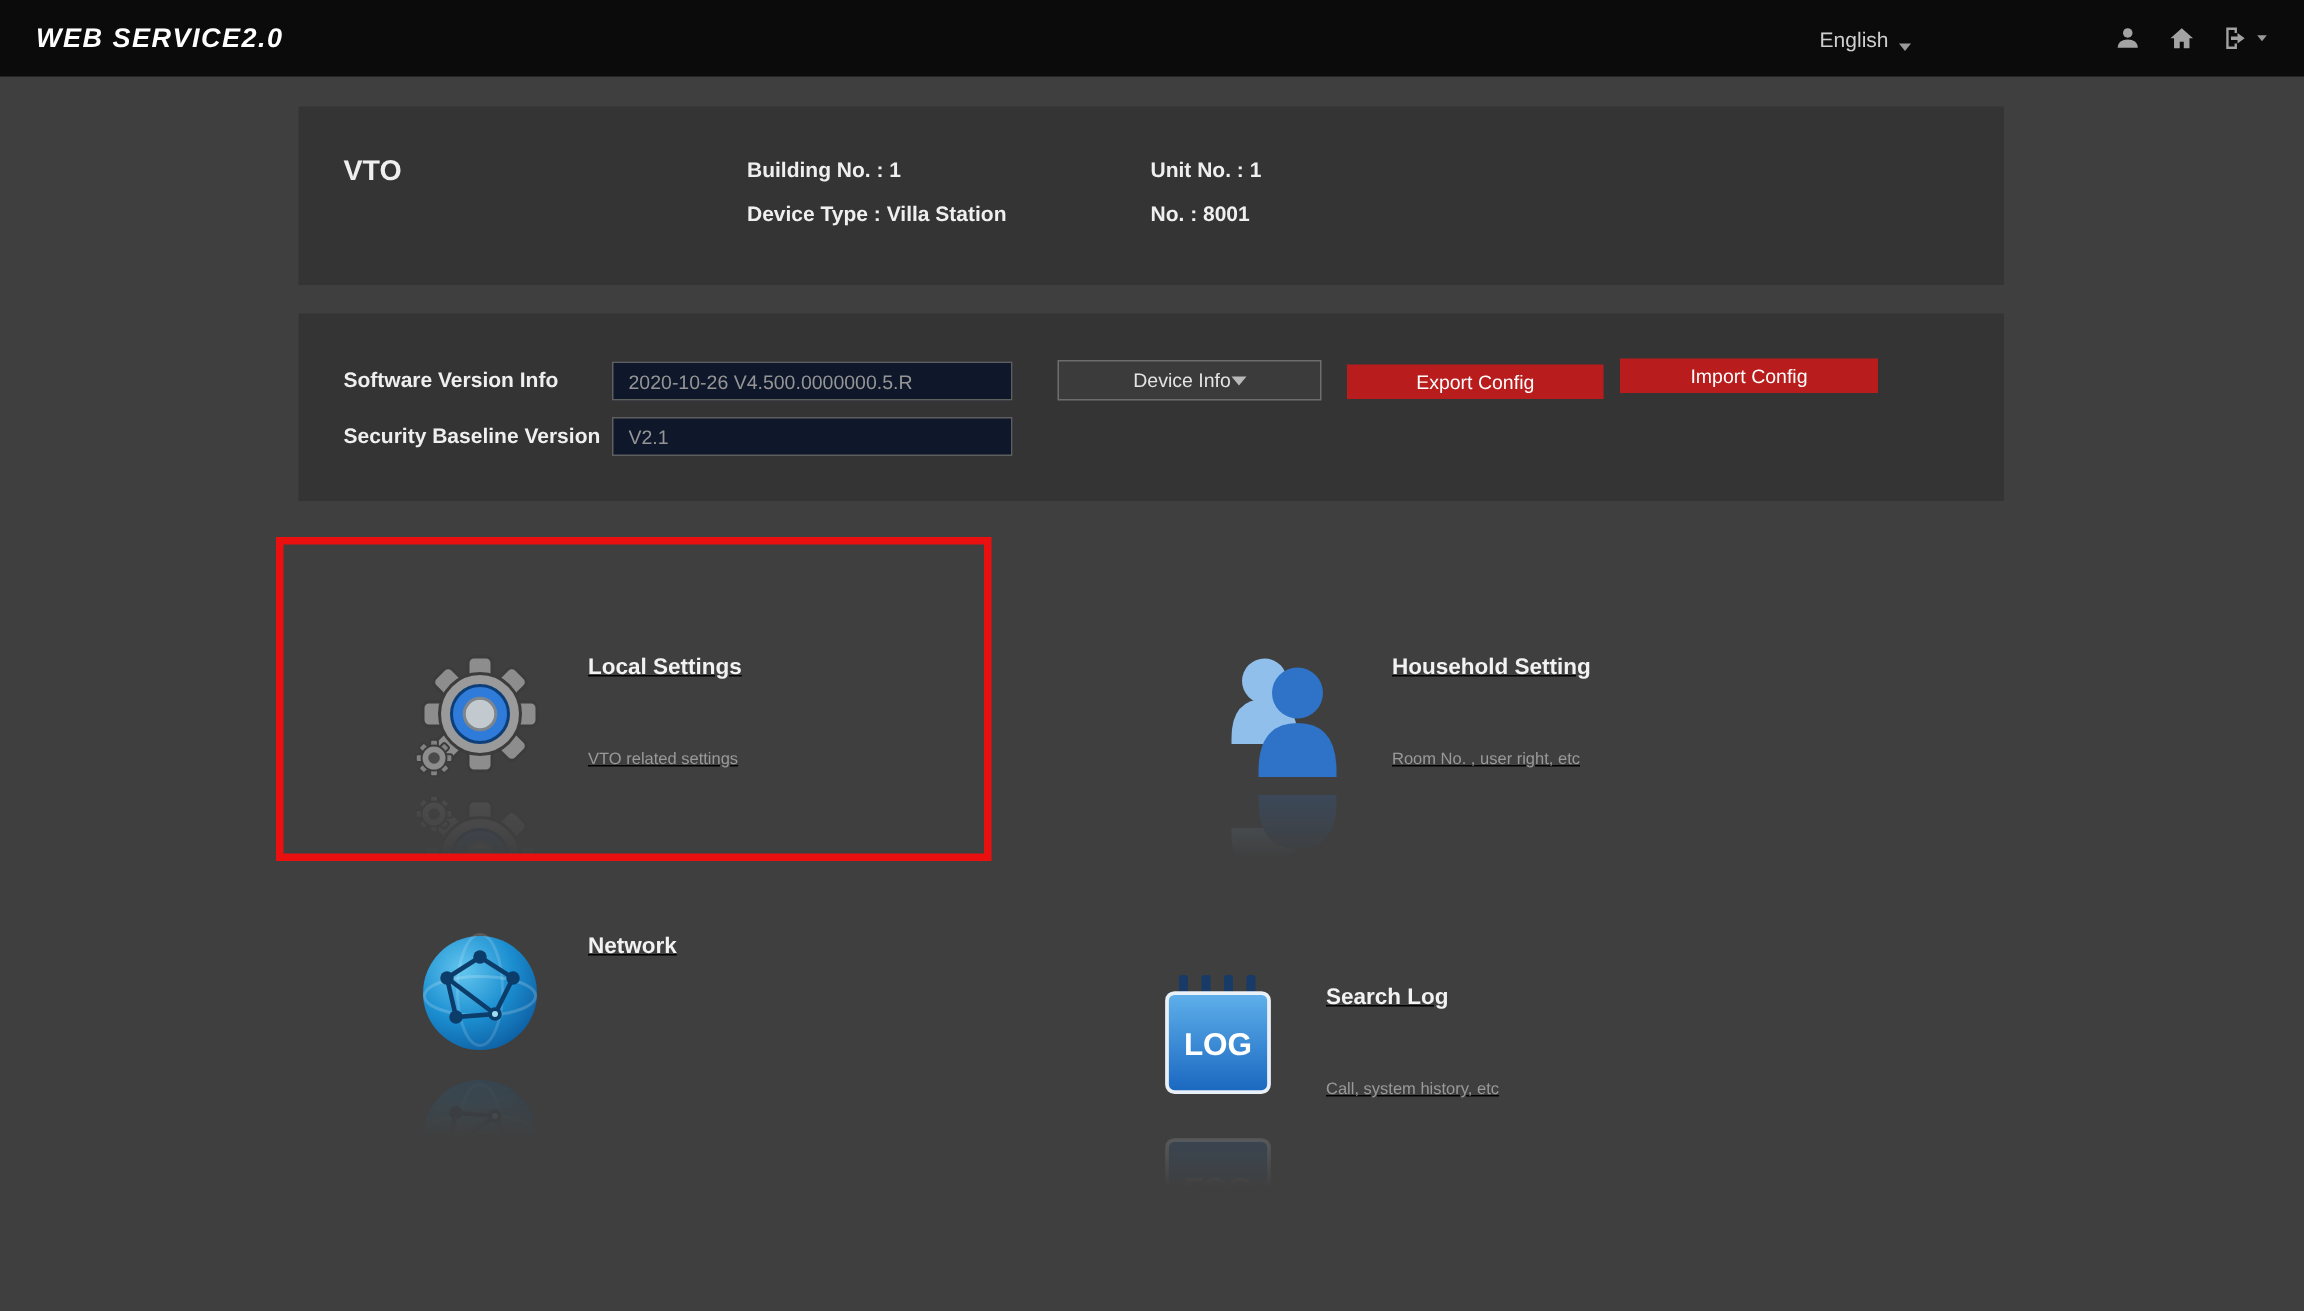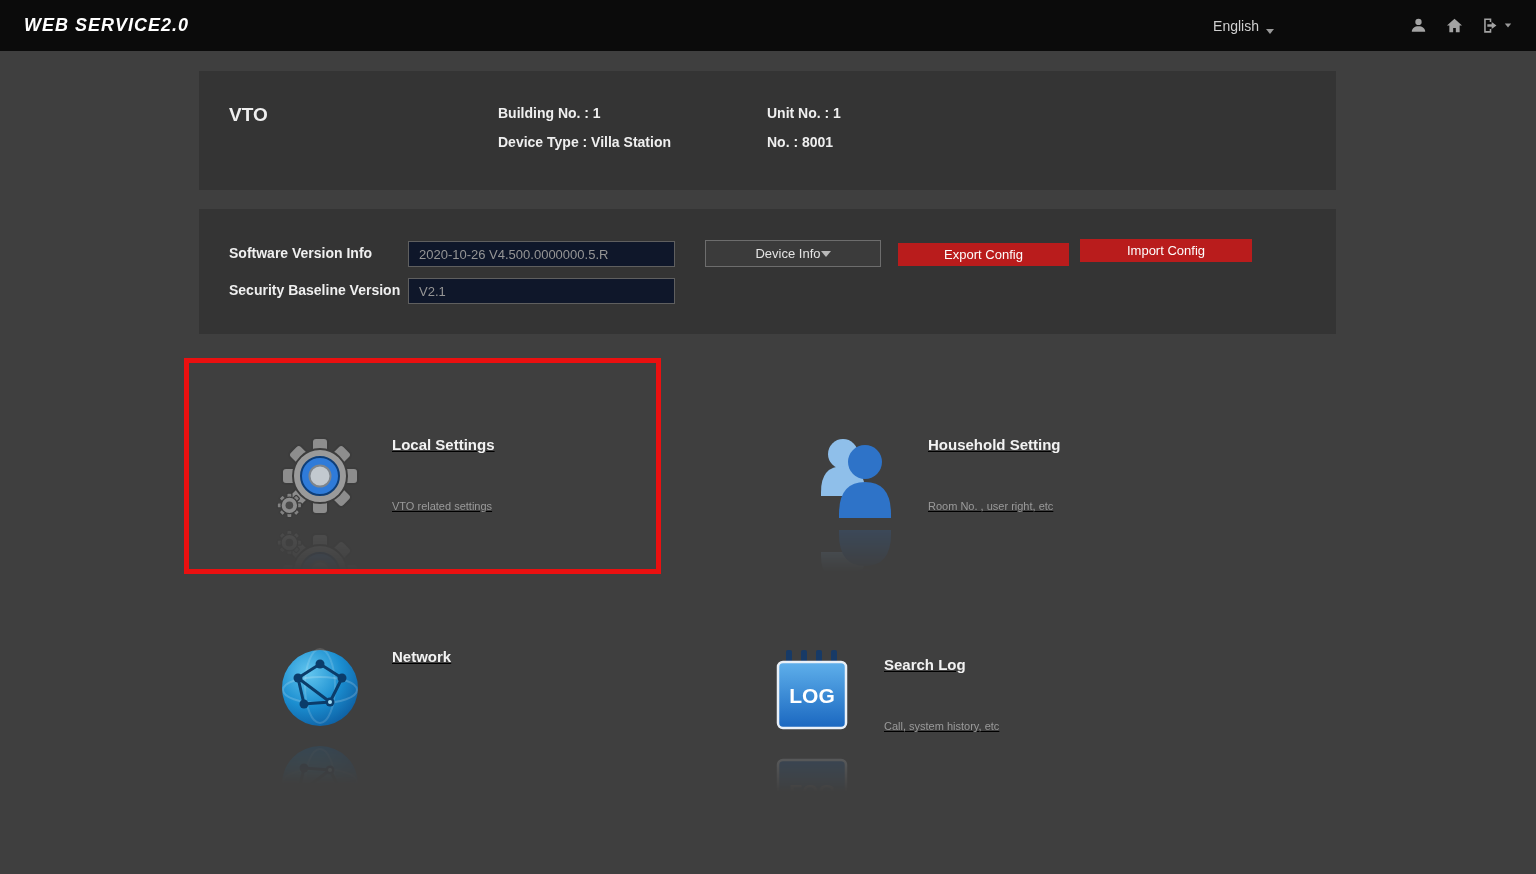--- a/index.html
+++ b/index.html
@@ -46,21 +46,21 @@
 
   .btn { position:absolute; height:23px; background:#b91c1c; color:#fdfdfd; font-size:13px; border:none;
          cursor:pointer; font-family:"Liberation Sans",sans-serif;text-align:center; }
   .btn-export { left:699px; top:34px; width:171px; }
   .btn-import { left:881px; top:30px; width:172px; }
 
   
   .tile { position:absolute; display:flex; align-items:center; gap:24px; cursor:pointer;text-decoration:underline; }
   .tile-local     { left:272px; top:428px; }
   .tile-household { left:808px; top:428px; }
-  .tile-network   { left:272px; top:640px; }
+  .tile-network   { left:272px; top:614px; }
   .tile-log       { left:764px; top:648px; }
   .tile-icon { width:96px; height:96px; position:relative; flex:0 0 96px; }
   .tile-icon > svg { width:96px; height:96px; display:block; }
   .reflection { position:absolute; left:0; top:100%; width:96px; height:96px; transform:scaleY(-1);
                 opacity:.25; pointer-events:none;
                 -webkit-mask-image:linear-gradient(to bottom, rgba(0,0,0,0) 50%, rgba(0,0,0,.85) 100%);
                 mask-image:linear-gradient(to bottom, rgba(0,0,0,0) 50%, rgba(0,0,0,.85) 100%); }
   .reflection svg { width:96px; height:96px; display:block; }
   .tile-title { color:#f2f2f2; font-weight:bold; font-size:15px; margin-bottom:11px; white-space:nowrap; }
   .tile-sub { color:#9a9a9a; font-size:11px; min-height:16px; white-space:nowrap;margin-top:47px; }

